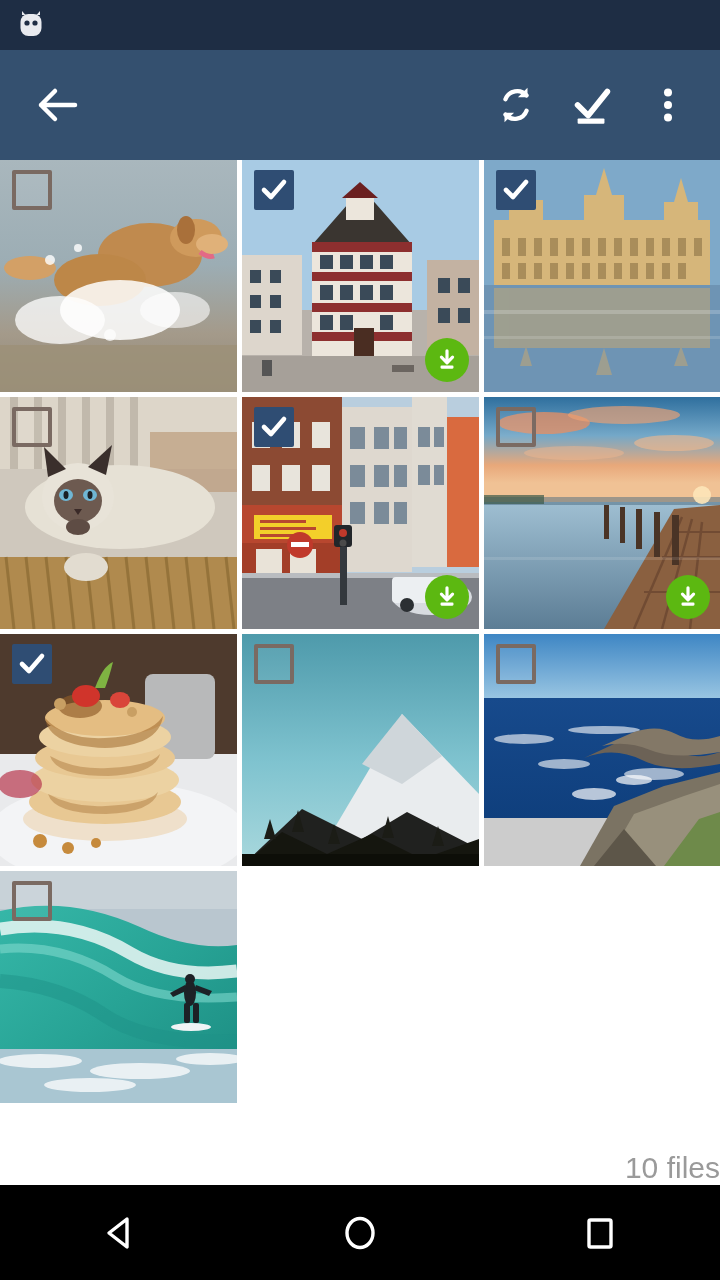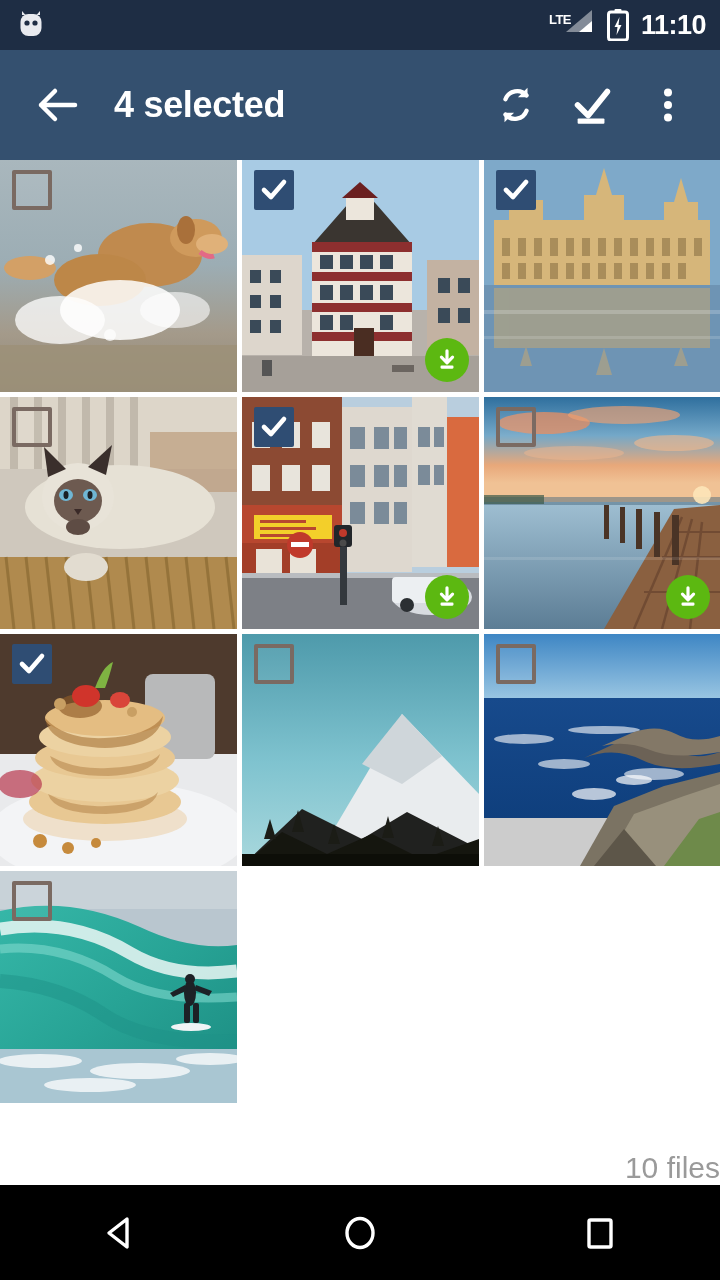--- a/index.html
+++ b/index.html
@@ -128,51 +128,29 @@
   <div class="robot-icon">
     <svg viewBox="0 0 34 34" width="34" height="34">
       <path d="M8 7 L8 3 L11.5 7 Z" fill="#e8eaef"></path>
       <path d="M26 7 L26 3 L22.5 7 Z" fill="#e8eaef"></path>
       <rect x="6.5" y="6" width="21" height="22" rx="8" fill="#e8eaef"></rect>
       <circle cx="13" cy="15" r="2.6" fill="#1e2d44"></circle>
       <circle cx="21" cy="15" r="2.6" fill="#1e2d44"></circle>
     </svg>
   </div>
 
-  <div class="status-right">
-    <div class="lte-wrap">
-      <span class="lte-text">LTE</span>
-      <span class="signal-tri">
-        <svg viewBox="0 0 30 24" width="30" height="24">
-          <path d="M29 1 L29 23 L3 23 Z" fill="#ffffff" opacity="0.45"></path>
-          <path d="M29 12 L29 23 L16 23 Z" fill="#ffffff"></path>
-        </svg>
-      </span>
-    </div>
-
-    <div class="battery-icon">
-      <svg viewBox="0 0 22 32" width="22" height="32">
-        <rect x="7.5" y="0" width="7" height="3" rx="1" fill="#ffffff"></rect>
-        <rect x="1.5" y="3" width="19" height="28" rx="2.5" fill="none" stroke="#ffffff" stroke-width="3"></rect>
-        <path d="M12.5 8 L7.5 18 L10.5 18 L9.5 26 L14.5 16 L11.5 16 Z" fill="#ffffff"></path>
-      </svg>
-    </div>
-
-    <span class="clock">11:10</span>
-  </div>
 </div>
 
 <div class="toolbar">
   <div class="back-btn">
     <svg viewBox="0 0 48 48" width="48" height="48">
       <path d="M42 24 L8 24 M22 10 L8 24 L22 38" fill="none" stroke="#ffffff" stroke-width="4.5" stroke-linecap="round" stroke-linejoin="round"></path>
     </svg>
   </div>
 
-  <div class="toolbar-title">4 selected</div>
 
   <div class="toolbar-actions">
     <div class="tb-icon">
       <svg viewBox="0 0 48 48" width="46" height="46">
         <path d="M13 18 A13 13 0 0 1 35 14" fill="none" stroke="#ffffff" stroke-width="4.5" stroke-linecap="round"></path>
         <path d="M35 30 A13 13 0 0 1 13 34" fill="none" stroke="#ffffff" stroke-width="4.5" stroke-linecap="round"></path>
         <path d="M36 6 L36 16 L26 16 Z" fill="#ffffff"></path>
         <path d="M12 42 L12 32 L22 32 Z" fill="#ffffff"></path>
       </svg>
     </div>

